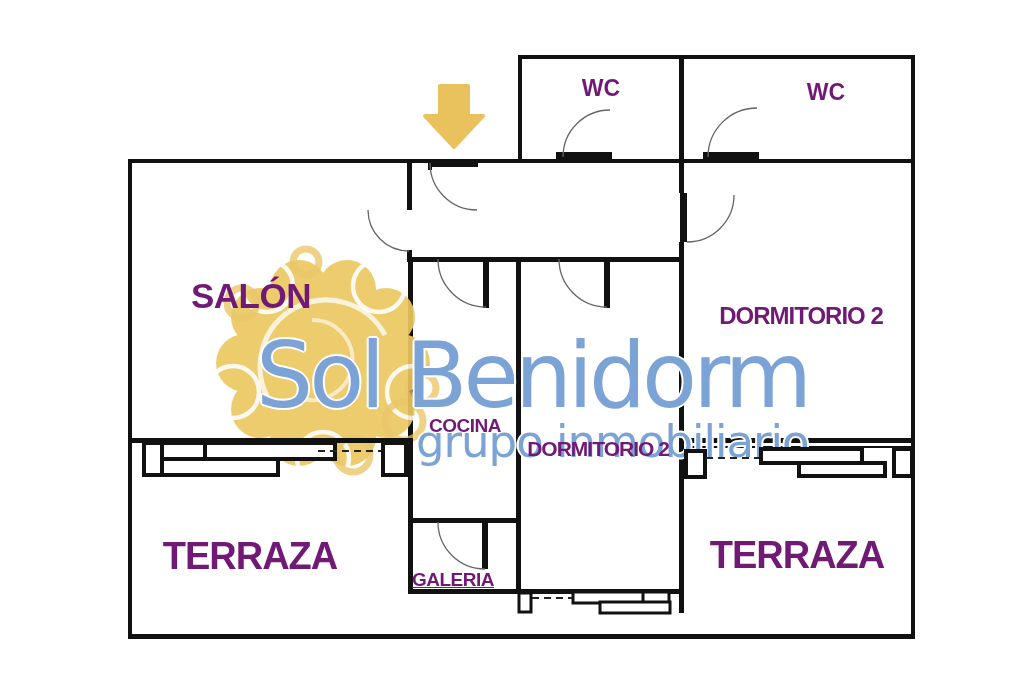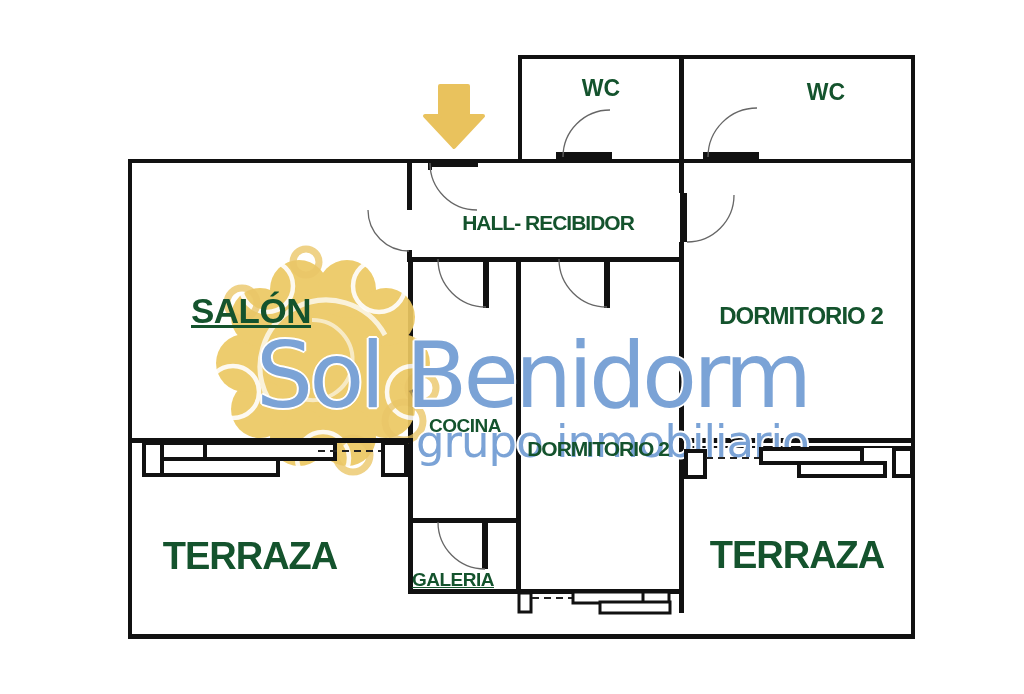--- a/index.html
+++ b/index.html
@@ -9,21 +9,21 @@
   .layer-base{z-index:1;}
   .layer-sun{z-index:2;}
   .wm{position:absolute;z-index:3;white-space:nowrap;color:#7ba3d6;
       font-family:"DejaVu Sans",sans-serif;line-height:1;
       text-shadow:-2px 0 0 #fff,2px 0 0 #fff,0 -2px 0 #fff,0 2px 0 #fff,
                   -1px -1px 0 #fff,1px 1px 0 #fff,-1px 1px 0 #fff,1px -1px 0 #fff;}
   #wm-brand{left:256px;top:331px;font-size:90px;letter-spacing:-4px;}
   #wm-tagline{left:416px;top:419px;font-size:45px;letter-spacing:-1px;}
   .layer-over{z-index:4;}
   .lbl{position:absolute;z-index:5;transform:translate(-50%,-50%);
-       font-weight:bold;color:#14532d;white-space:nowrap;}
+       font-weight:bold;color:#701a75;white-space:nowrap;}
   .w{fill:#111111;}
   .leaf{fill:#111111;}
   .arc{fill:none;stroke:#666;stroke-width:1.3px;}
   .win{fill:#ffffff;stroke:#111111;stroke-width:4px;}
   .win3{fill:#ffffff;stroke:#111111;stroke-width:3px;}
   .dash{stroke:#222;stroke-width:2px;stroke-dasharray:7 5;fill:none;}
 </style>
 </head>
 <body>
 
@@ -132,22 +132,21 @@
     <line class="dash" x1="706" y1="458" x2="760" y2="458"></line>
     <rect class="win" x="761" y="449" width="101" height="14"></rect>
     <rect class="win" x="799" y="463" width="86" height="13"></rect>
     <rect class="win" x="894" y="449" width="18" height="27"></rect>
 
     <polygon points="440,86 468,86 468,116 483,116 454,147 425,116 440,116" fill="#e9c25d" stroke="#e9c25d" stroke-width="4" stroke-linejoin="round"></polygon>
   </svg>
 
   <div class="lbl" style="left:601px;top:88px;font-size:23px;">WC</div>
   <div class="lbl" style="left:826px;top:92px;font-size:23px;">WC</div>
-  <div class="lbl" style="left:548px;top:223px;font-size:21px;letter-spacing:-1px;">HALL- RECIBIDOR</div>
-  <div class="lbl" style="left:251px;top:311px;font-size:35px;letter-spacing:-0.5px;text-decoration:underline;">SALÓN</div>
+  <div class="lbl" style="left:251px;top:296px;font-size:35px;letter-spacing:-0.5px;">SALÓN</div>
   <div class="lbl" style="left:801px;top:316px;font-size:24px;letter-spacing:-1px;">DORMITORIO 2</div>
   <div class="lbl" style="left:465px;top:426px;font-size:19px;letter-spacing:-0.5px;">COCINA</div>
   <div class="lbl" style="left:598px;top:425px;font-size:21px;letter-spacing:-1px;margin-top:24px;">DORMITORIO 2</div>
   <div class="lbl" style="left:250px;top:556px;font-size:38px;letter-spacing:-1px;">TERRAZA</div>
   <div class="lbl" style="left:453px;top:580px;font-size:19px;letter-spacing:-0.5px;text-decoration:underline;">GALERIA</div>
   <div class="lbl" style="left:797px;top:555px;font-size:38px;letter-spacing:-1px;">TERRAZA</div>
 
 </div>
 
 </body></html>

